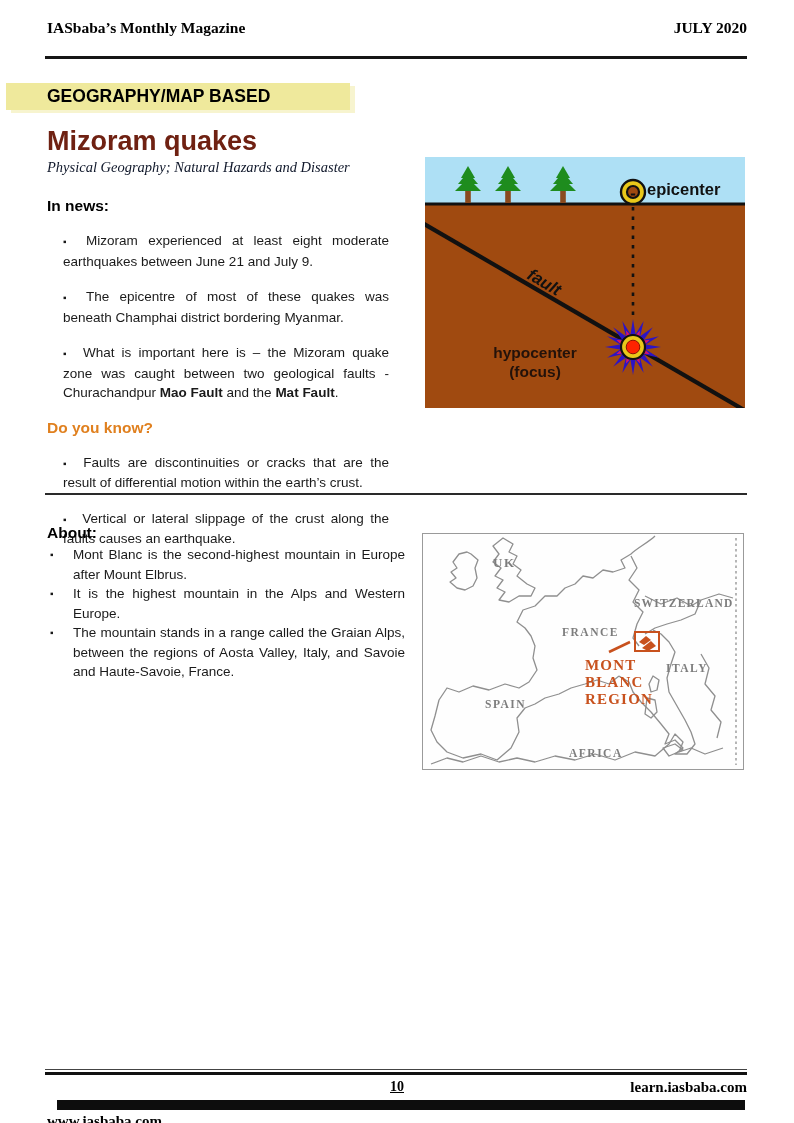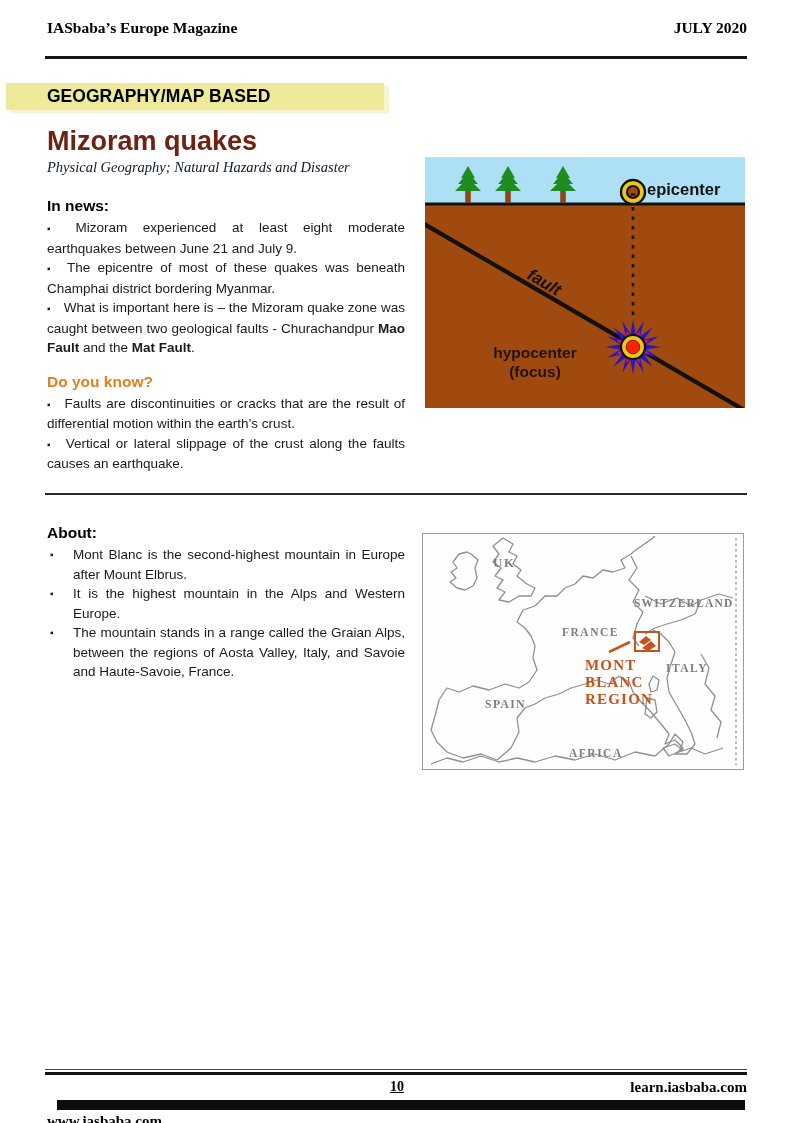--- a/index.html
+++ b/index.html
@@ -5,34 +5,34 @@
   html,body{margin:0;padding:0;background:#ffffff;}
   .page{position:relative;width:794px;height:1123px;background:#fff;overflow:hidden;
         font-family:"Liberation Sans",sans-serif;color:#1a1a1a;}
 
   
   .hdr{position:absolute;top:19px;left:47px;right:47px;display:flex;justify-content:space-between;
        font-family:"Liberation Serif",serif;font-weight:700;font-size:15.5px;color:#000;}
   .hdr-rule{position:absolute;top:56px;left:45px;width:702px;height:3px;background:#161616;}
 
   
-  .banner{position:absolute;top:83px;left:6px;width:378px;height:27px;background:#efe99c;
+  .banner{position:absolute;top:83px;left:6px;width:344px;height:27px;background:#efe99c;
           box-shadow:5px 3px 0 #f7f4cf;}
   .banner-label{position:absolute;left:41px;top:3px;font-size:17.5px;font-weight:700;color:#000;}
 
   
   .col{position:absolute;left:47px;width:358px;}
   .col1{top:126px;}
   .col2{top:504px;}
   h1.art{margin:0;font-size:27px;line-height:31px;font-weight:700;color:#6f2112;letter-spacing:0;}
   .subtitle{margin:2px 0 0 0;font-family:Liberation Serif, serif;font-style:italic;
             font-size:14.5px;line-height:17px;color:#0f172a;}
   .sec-head{margin:21px 0 3px 0;font-size:15.5px;font-weight:700;color:#000;}
   .sec-head.dyk{color:#e0801f;margin-top:15px;}
-  .bullets p.bullet{margin:0;font-size:13.5px;line-height:19.5px;text-align:justify;}
+  .bullets p.bullet{margin:16px;font-size:13.5px;line-height:19.5px;text-align:justify;}
   .bullets p.bullet .sq{font-size:10px;margin-right:13px;}
   .bullets2 p.bullet{position:relative;margin:0;padding-left:26px;font-size:13.5px;
                      line-height:19.5px;text-align:justify;}
   .bullets2 p.bullet .sq{position:absolute;left:3px;top:0;font-size:10px;margin-right:0;}
 
   .divider{position:absolute;top:493px;left:45px;width:702px;height:2px;background:#2a2a2a;}
 
   
   .diagram{position:absolute;left:425px;top:157px;width:320px;height:251px;}
   
@@ -49,21 +49,21 @@
   .btm-bar{position:absolute;top:1100px;left:57px;width:688px;height:10px;background:#0d0d0d;}
 
   svg text{user-select:none;}
 </style>
 </head>
 <body>
 
 <div class="page">
 
   <div class="hdr">
-    <span>IASbaba’s Europe Magazine</span>
+    <span>IASbaba’s Monthly Magazine</span>
     <span>JULY 2020</span>
   </div>
   <div class="hdr-rule"></div>
 
   <div class="banner">
     <span class="banner-label">GEOGRAPHY/MAP BASED</span>
   </div>
 
   <div class="col col1">
     <h1 class="art">Mizoram quakes</h1>

